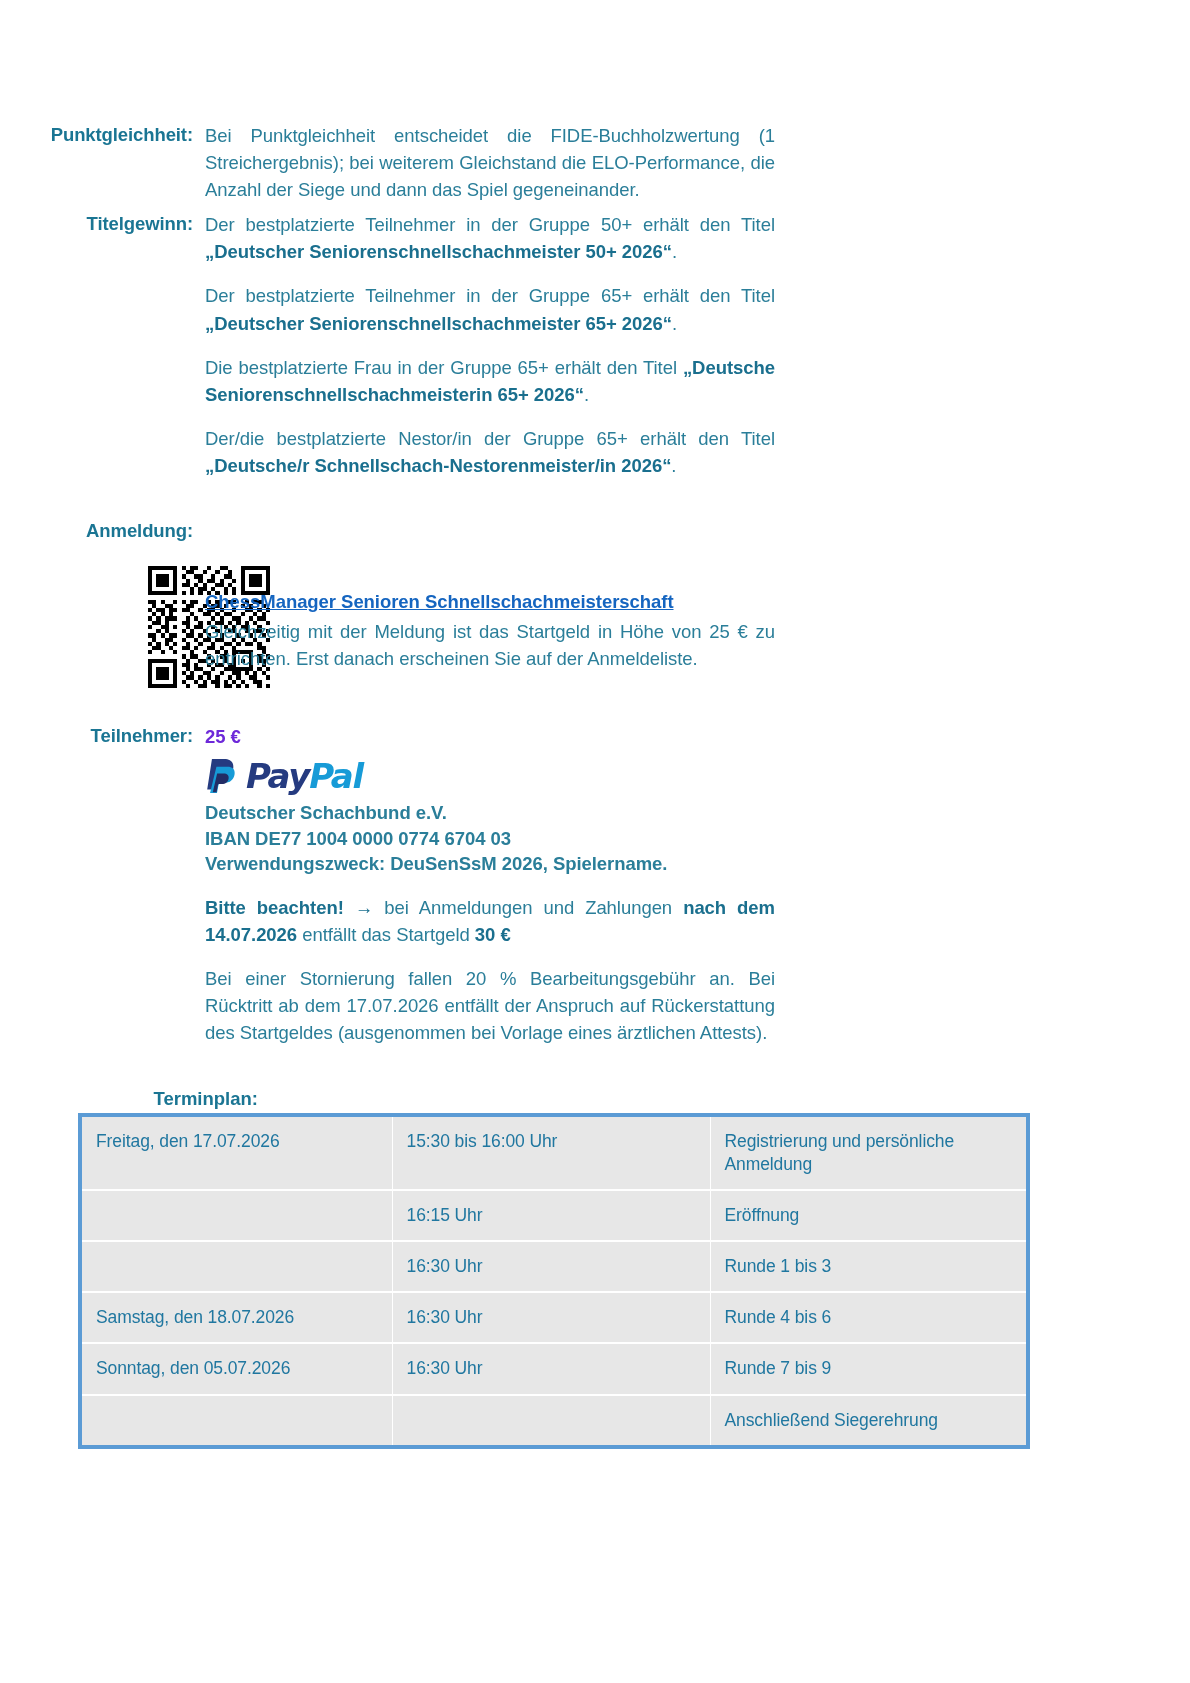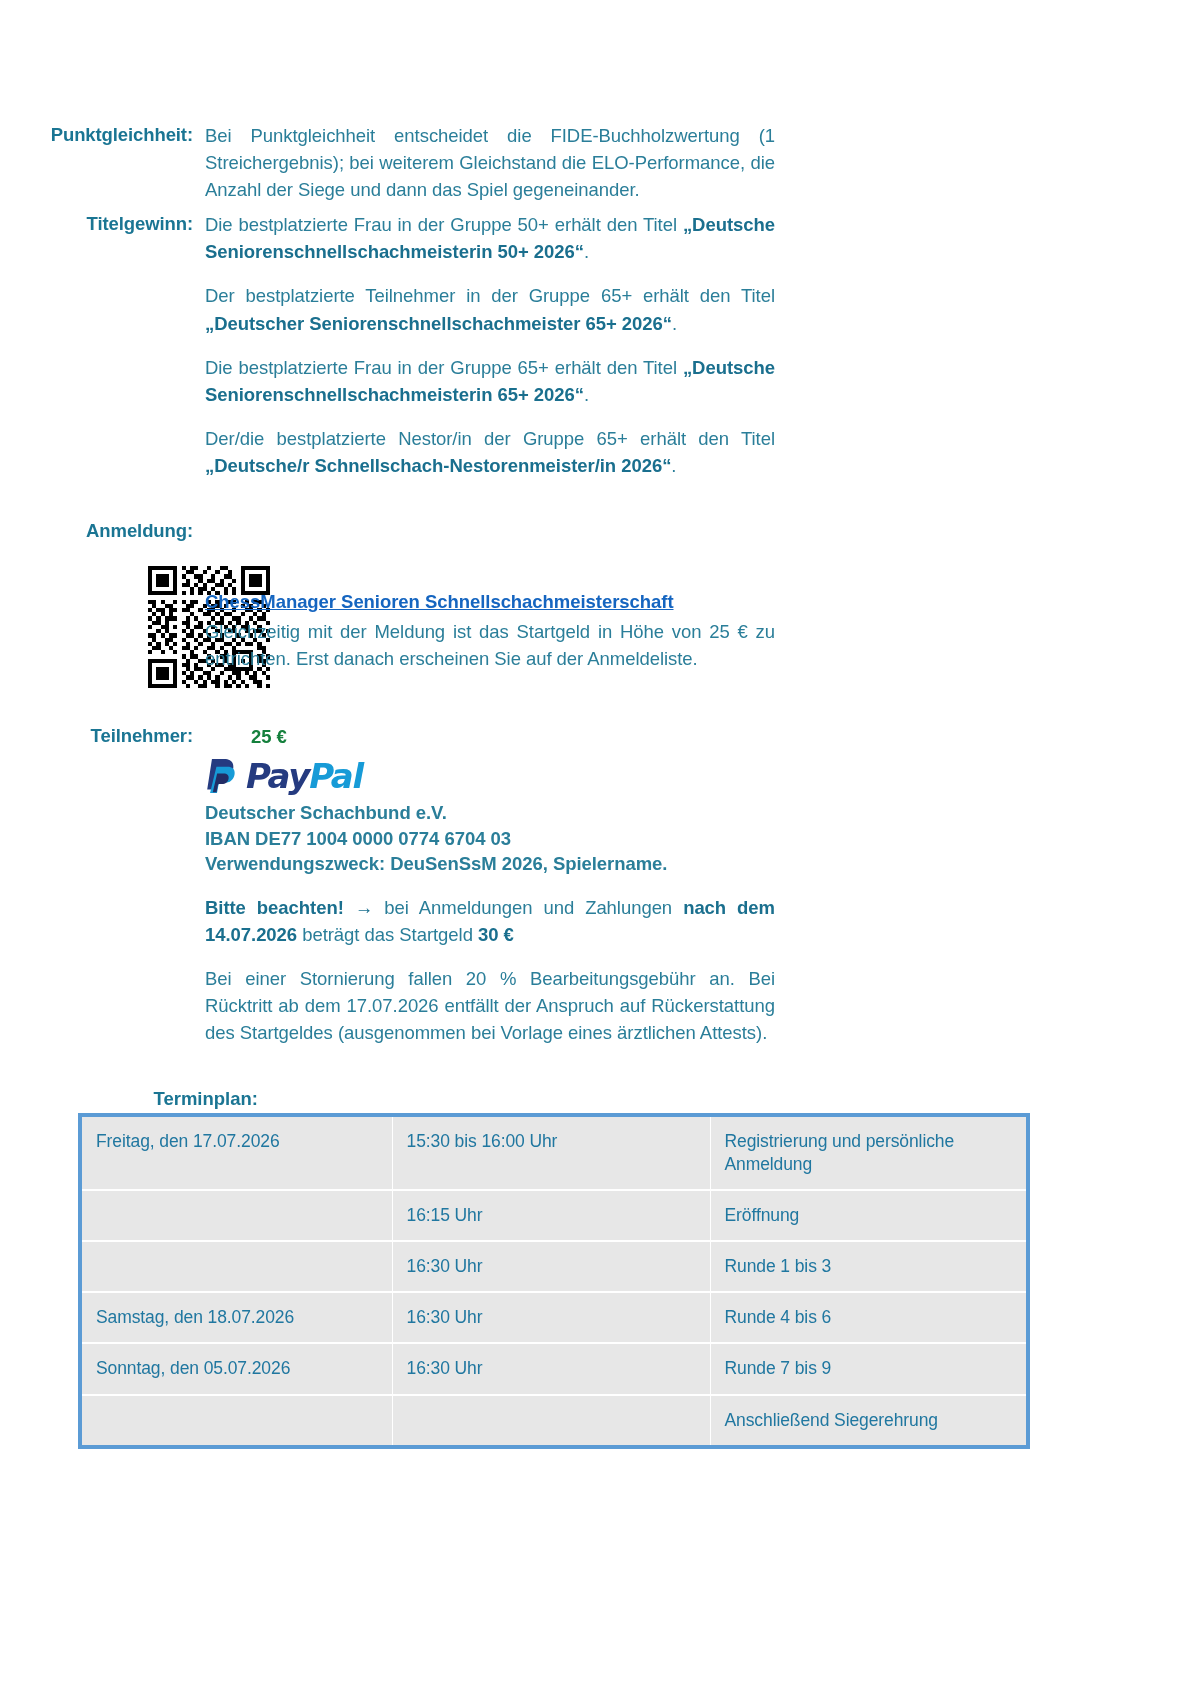--- a/index.html
+++ b/index.html
@@ -157,21 +157,21 @@
     <div class="label-col">Punktgleichheit:</div>
     <div class="body-col">
       <p>Bei Punktgleichheit entscheidet die FIDE-Buchholzwertung (1 Streichergebnis); bei weiterem Gleichstand die ELO-Performance, die Anzahl der Siege und dann das Spiel gegeneinander.</p>
     </div>
   </div>
 
   <div class="row" style="left:0; top:211px;">
     <div class="label-col">Titelgewinn:</div>
     <div class="body-col">
       <p>
-        <span>Die bestplatzierte Frau in der Gruppe 50+ erhält den Titel </span><span class="b">„Deutsche Seniorenschnellschachmeisterin 50+ 2026“</span><span>.</span>
+        <span>Der bestplatzierte Teilnehmer in der Gruppe 50+ erhält den Titel </span><span class="b">„Deutscher Seniorenschnellschachmeister 50+ 2026“</span><span>.</span>
       </p>
       <p>
         <span>Der bestplatzierte Teilnehmer in der Gruppe 65+ erhält den Titel </span><span class="b">„Deutscher Seniorenschnellschachmeister 65+ 2026“</span><span>.</span>
       </p>
       <p>
         <span>Die bestplatzierte Frau in der Gruppe 65+ erhält den Titel </span><span class="b">„Deutsche Seniorenschnellschachmeisterin 65+ 2026“</span><span>.</span>
       </p>
       <p>
         <span>Der/die bestplatzierte Nestor/in der Gruppe 65+ erhält den Titel </span><span class="b">„Deutsche/r Schnellschach-Nestorenmeister/in 2026“</span><span>.</span>
       </p>
@@ -445,36 +445,36 @@
         <a class="doclink" href="#">ChessManager Senioren Schnellschachmeisterschaft</a>
       </p>
       <p>Gleichzeitig mit der Meldung ist das Startgeld in Höhe von 25 € zu entrichten. Erst danach erscheinen Sie auf der Anmeldeliste.</p>
     </div>
   </div>
 
   <div class="row" style="left:0; top:723px;">
     <div class="label-col">Teilnehmer:</div>
     <div class="body-col">
 
-      <p style="margin-bottom:6px; font-weight:bold; color:#15803d;margin-left:46px;">25 €</p>
+      <p style="margin-bottom:6px; font-weight:bold; color:#6d28d9;">25 €</p>
 
       <div class="paypal">
         <svg class="pp-mark" viewBox="0 0 24 28">
           <path d="M4.6 1.5h9.1c4.3 0 7.1 2.2 6.6 6.6-.5 4.6-3.8 7.1-8.3 7.1H8.9c-.6 0-1.1.4-1.2 1L6.4 24H1.1L4.6 1.5z" fill="#253b80"></path>
           <path d="M7.9 7.2h8.2c3.4 0 5.6 1.8 5.2 5.4-.5 4.2-3.5 6.6-7.7 6.6h-2.9c-.6 0-1.1.4-1.2 1l-1.2 6.3H3.2L7.9 7.2z" fill="#179bd7"></path>
           <path d="M8.4 12.1h4.9c2.4 0 3.9 1.2 3.6 3.5-.3 2.7-2.3 4.3-5 4.3h-1.9c-.5 0-.9.3-1 .8l-1 5.2H5.2l3.2-13.8z" fill="#222d65"></path>
         </svg>
         <span class="pp-word"><span class="pay">Pay</span><span class="pal">Pal</span></span>
       </div>
 
       <div class="plainline">Deutscher Schachbund e.V.</div>
       <div class="plainline">IBAN DE77 1004 0000 0774 6704 03</div>
       <div class="plainline" style="margin-bottom:17px;">Verwendungszweck: DeuSenSsM 2026, Spielername.</div>
 
-      <p><span class="b">Bitte beachten!</span> <span class="b">→</span><span> bei Anmeldungen und Zahlungen </span><span class="b">nach dem 14.07.2026</span><span> beträgt das Startgeld </span><span class="b">30 €</span></p>
+      <p><span class="b">Bitte beachten!</span> <span class="b">→</span><span> bei Anmeldungen und Zahlungen </span><span class="b">nach dem 14.07.2026</span><span> entfällt das Startgeld </span><span class="b">30 €</span></p>
 
       <p>Bei einer Stornierung fallen 20 % Bearbeitungsgebühr an. Bei Rücktritt ab dem 17.07.2026 entfällt der Anspruch auf Rückerstattung des Startgeldes (ausgenommen bei Vorlage eines ärztlichen Attests).</p>
     </div>
   </div>
 
   <div class="terminplan-label">Terminplan:</div>
 
   <div class="sched-wrap">
     <table class="sched">
       <colgroup>

